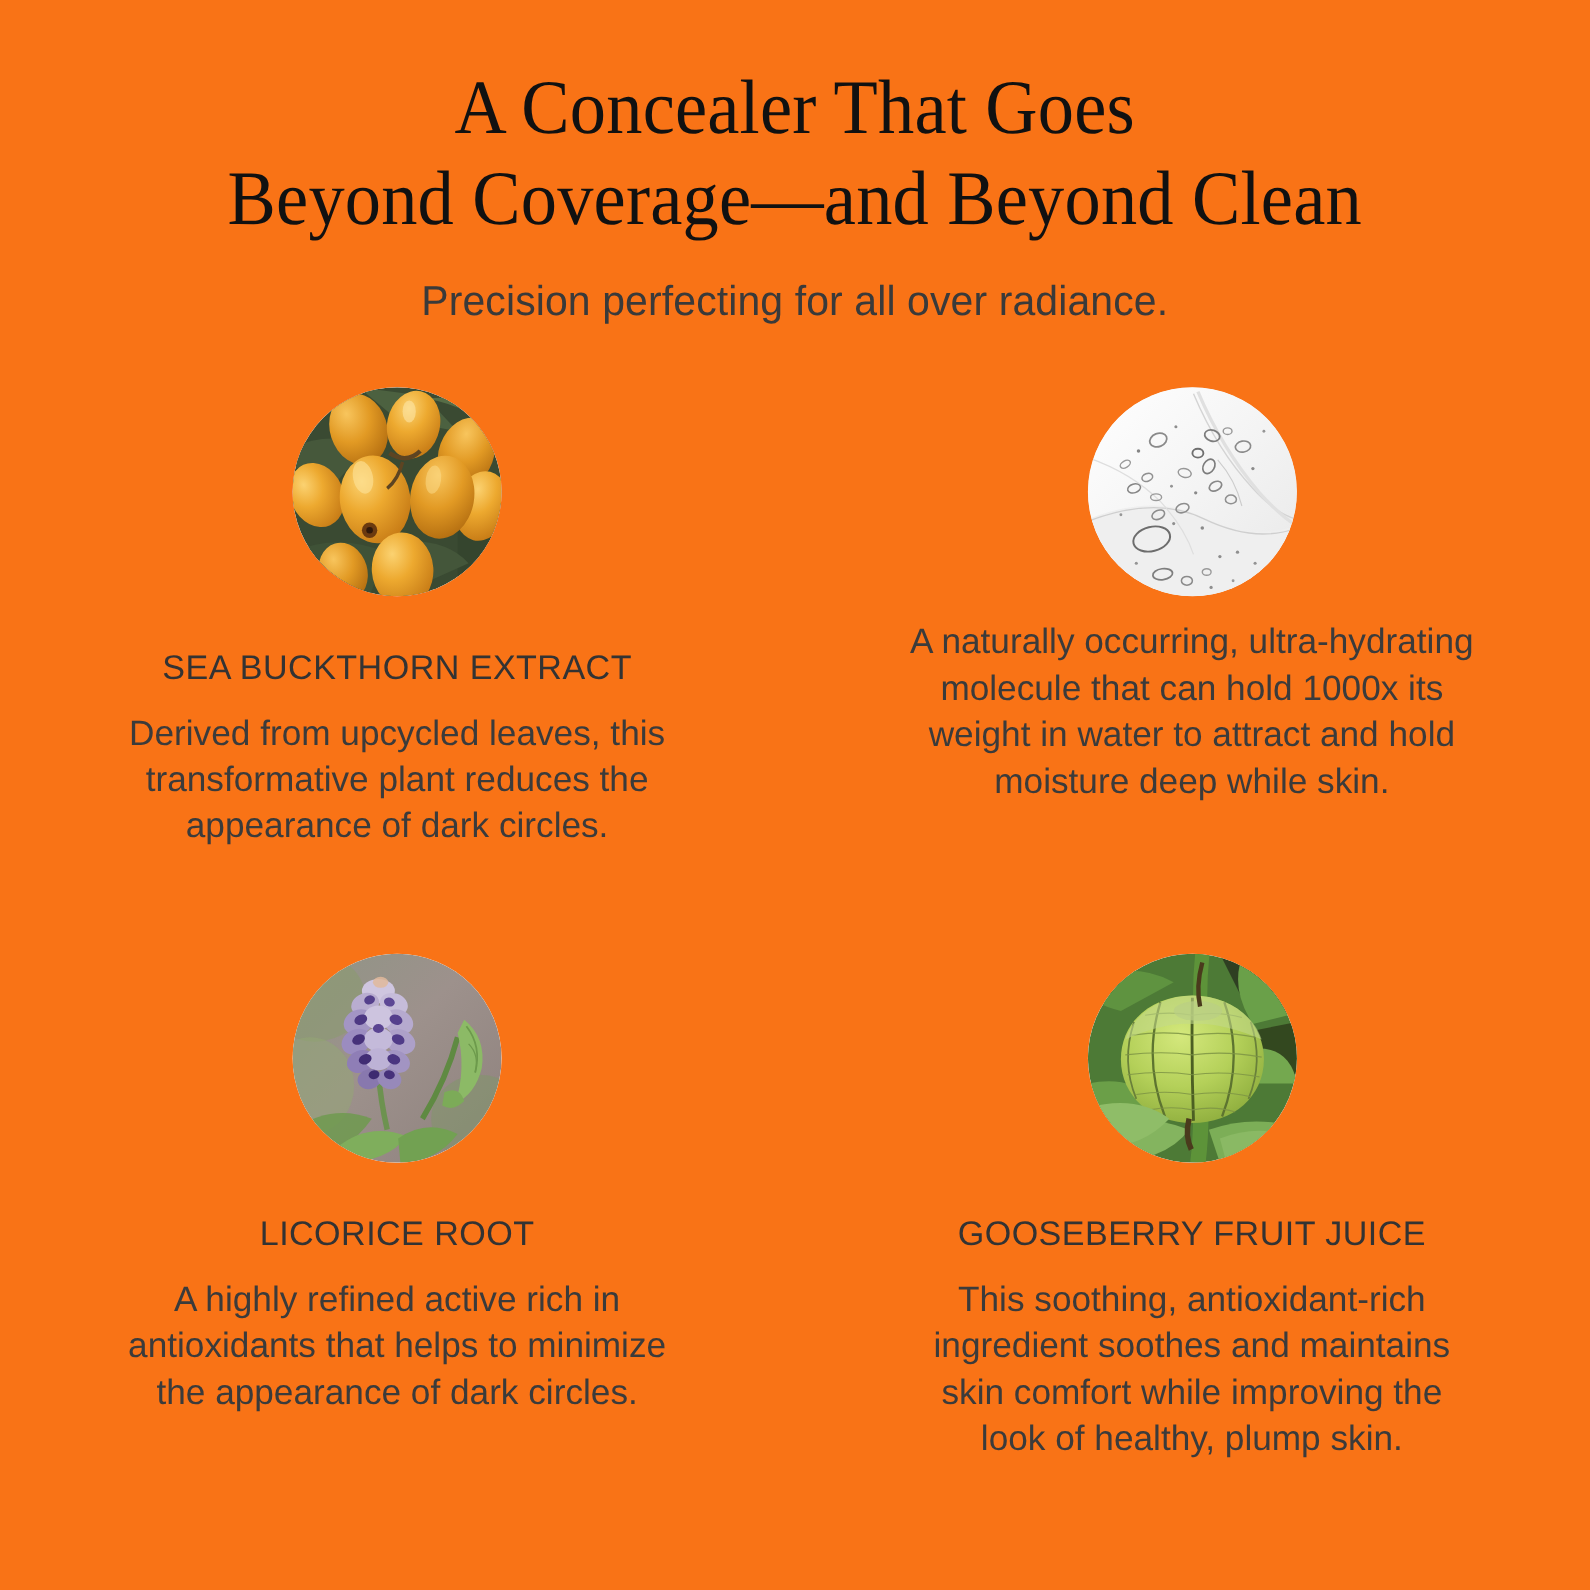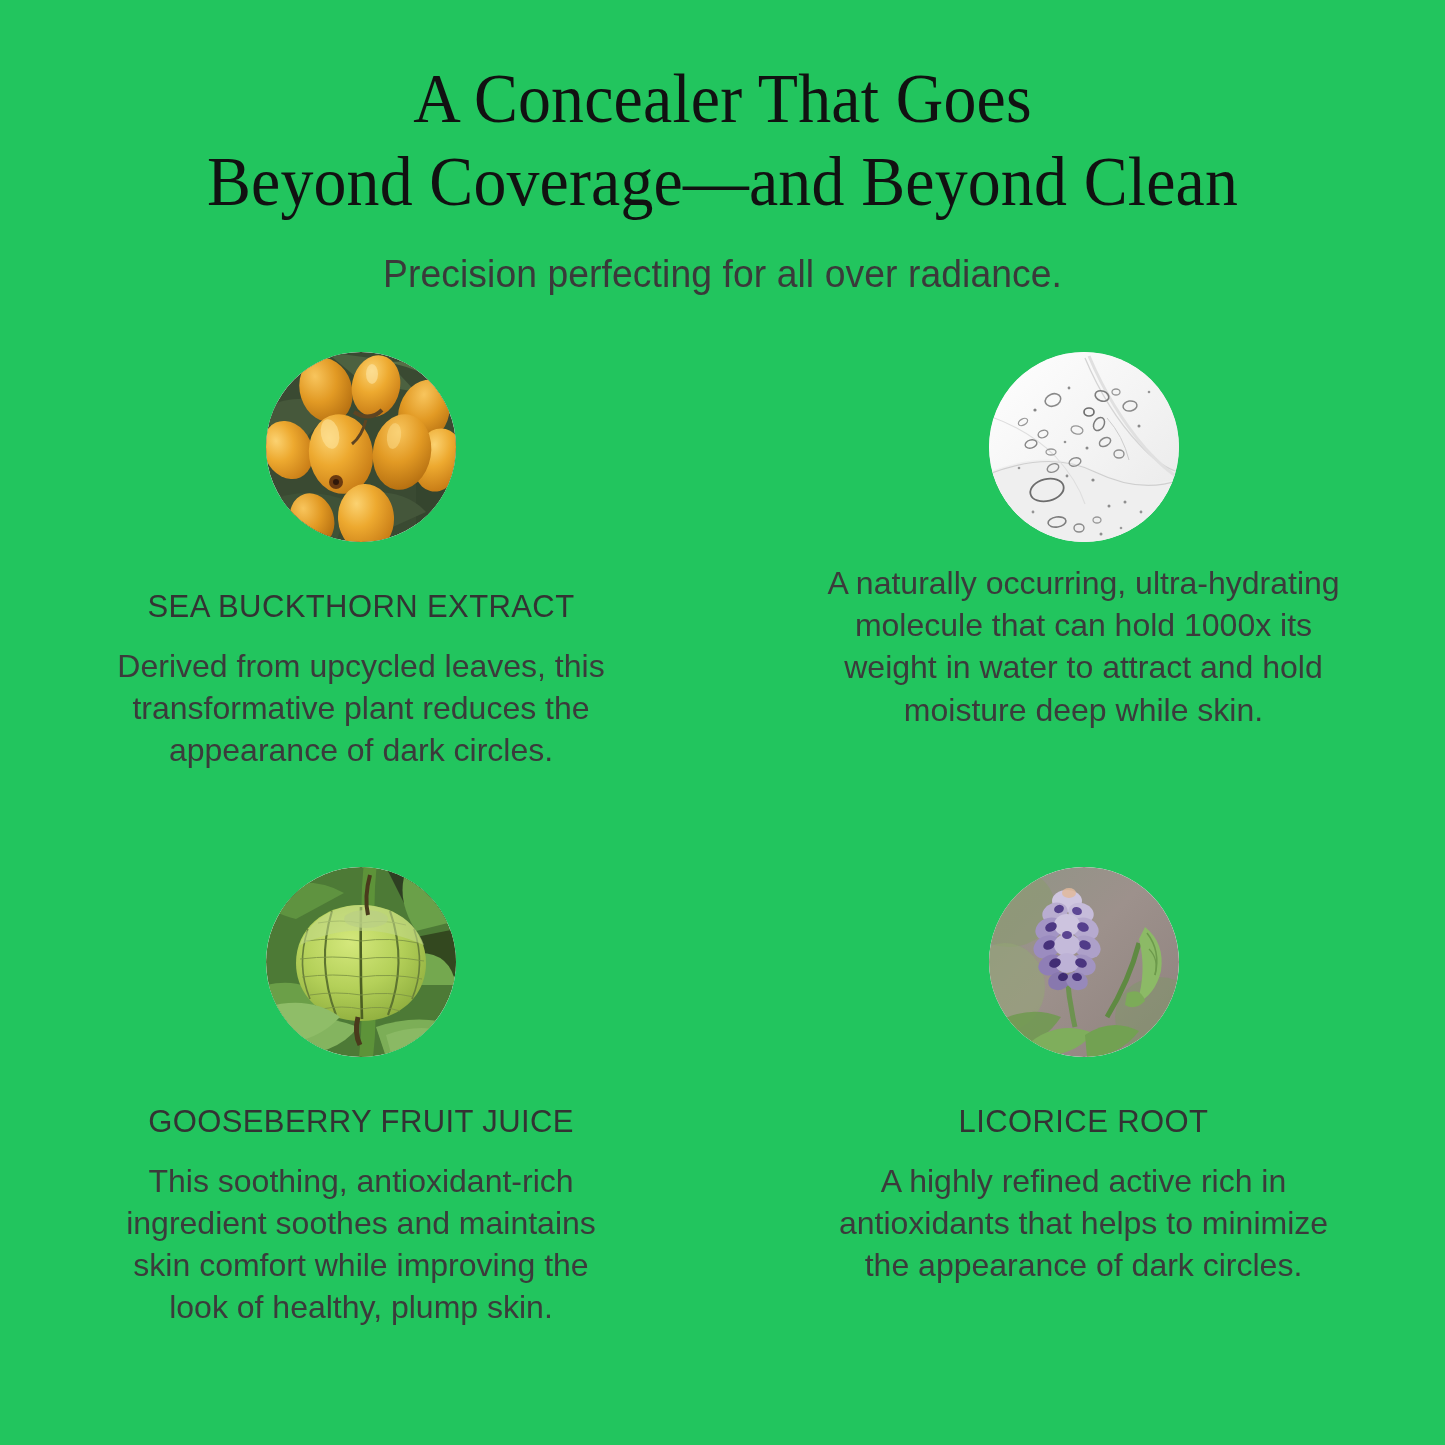--- a/index.html
+++ b/index.html
@@ -13,21 +13,21 @@
   body {
     font-family:"Liberation Sans", sans-serif;
     -webkit-font-smoothing:antialiased;
     overflow:hidden;
   }
 
   .page {
     position:relative;
     width:1445px;
     height:1445px;
-    background:#22c55e;
+    background:#f97316;
   }
 
   
   .header {
     position:absolute;
     top:58px;
     left:0;
     width:1445px;
     text-align:center;
   }
@@ -232,82 +232,20 @@
           </g>
         </svg>
       </div>
       <div class="card-body">A naturally occurring, ultra-hydrating molecule that can hold 1000x its weight in water to attract and hold moisture deep while skin.</div>
     </div>
 
     <div class="card">
       <div class="thumb">
         <svg viewBox="0 0 190 190" xmlns="http://www.w3.org/2000/svg">
           <defs>
-            <clipPath id="c4">
-                <circle cx="95" cy="95" r="95"></circle>
-              </clipPath>
-            <radialGradient id="huskG" cx="42%" cy="32%" r="72%">
-              <stop offset="0%" stop-color="#d4e87c"></stop>
-              <stop offset="55%" stop-color="#b4d059"></stop>
-              <stop offset="100%" stop-color="#8fae3e"></stop>
-            </radialGradient>
-          </defs>
-          <g clip-path="url(#c4)">
-            <rect width="190" height="190" fill="#4d7a36"></rect>
-
-            <path d="M120 0 L190 0 L190 58 L140 40 Z" fill="#2e3f22"></path>
-            <path d="M0 0 L40 0 L30 40 L0 34 Z" fill="#3c5a2a"></path>
-            <path d="M150 70 L190 62 L190 110 L156 100 Z" fill="#33481f"></path>
-
-            <path d="M0 20 Q48 8 78 26 L30 52 Q6 46 0 36 Z" fill="#5f9340"></path>
-            <path d="M138 10 Q178 22 190 54 L150 64 Q132 36 138 10 Z" fill="#6aa049"></path>
-            <path d="M150 86 Q184 84 190 118 L152 118 Z" fill="#74a84f"></path>
-            <path d="M0 118 Q38 110 58 132 L20 158 Q2 146 0 132 Z" fill="#6b9f48"></path>
-            <path d="M0 160 Q46 142 92 160 Q70 190 12 190 Z" fill="#84b45f"></path>
-            <path d="M110 160 Q150 146 190 158 L190 190 L120 190 Z" fill="#7cae57"></path>
-
-            <path d="M104 0 Q100 40 104 78" stroke="#5d9339" stroke-width="13" fill="none"></path>
-            <path d="M102 120 Q104 158 100 190" stroke="#5d9339" stroke-width="14" fill="none"></path>
-
-            <path d="M95 38 C132 38 160 62 160 96 C160 130 132 154 95 154 C58 154 30 130 30 96 C30 62 58 38 95 38 Z" fill="url(#huskG)"></path>
-
-            <path d="M95 40 Q94 98 96 152" stroke="#4c5f23" stroke-width="2.6" fill="none"></path>
-            <path d="M66 44 Q50 96 70 148" stroke="#5d7430" stroke-width="2.1" fill="none"></path>
-            <path d="M124 44 Q142 96 122 148" stroke="#5d7430" stroke-width="2.1" fill="none"></path>
-            <path d="M42 62 Q30 98 44 132" stroke="#69803a" stroke-width="1.6" fill="none"></path>
-            <path d="M148 62 Q160 98 146 132" stroke="#69803a" stroke-width="1.6" fill="none"></path>
-
-            <g stroke="#7d9445" stroke-width="1" fill="none" opacity="0.85">
-              <path d="M40 74 Q70 70 95 74 Q124 70 152 76"></path>
-              <path d="M34 92 Q68 88 95 92 Q124 88 158 94"></path>
-              <path d="M36 110 Q68 106 95 110 Q124 106 156 112"></path>
-              <path d="M44 128 Q70 124 95 128 Q122 124 148 130"></path>
-              <path d="M52 56 Q74 52 95 56 Q118 52 140 58"></path>
-              <path d="M56 142 Q76 138 95 142 Q116 138 134 144"></path>
-            </g>
-
-            <path d="M95 38 C124 38 150 54 158 78 Q120 62 95 64 Q70 62 34 78 C42 54 68 38 95 38 Z" fill="#c3d98c" opacity="0.55"></path>
-            <ellipse cx="100" cy="52" rx="22" ry="9" fill="#b9cf84" opacity="0.7"></ellipse>
-
-            <path d="M104 8 Q98 30 102 48" stroke="#4a3a1c" stroke-width="4" fill="none"></path>
-            <path d="M92 150 Q88 166 94 178" stroke="#4a3a1c" stroke-width="5" fill="none"></path>
-
-            <path d="M0 140 Q44 128 74 150 Q48 178 6 176 Z" fill="#8fbd68"></path>
-            <path d="M120 168 Q156 154 190 168 L190 190 L126 190 Z" fill="#8ab964"></path>
-          </g>
-        </svg>
-      </div>
-      <div class="card-title">GOOSEBERRY FRUIT JUICE</div>
-      <div class="card-body">This soothing, antioxidant-rich ingredient soothes and maintains skin comfort while improving the look of healthy, plump skin.</div>
-    </div>
-
-    <div class="card">
-      <div class="thumb">
-        <svg viewBox="0 0 190 190" xmlns="http://www.w3.org/2000/svg">
-          <defs>
             <clipPath id="c3">
                 <circle cx="95" cy="95" r="95"></circle>
               </clipPath>
             <linearGradient id="bgL" x1="0" y1="0" x2="1" y2="1">
               <stop offset="0%" stop-color="#8f9585"></stop>
               <stop offset="45%" stop-color="#9d918c"></stop>
               <stop offset="100%" stop-color="#8e817d"></stop>
             </linearGradient>
           </defs>
           <g clip-path="url(#c3)">
@@ -359,14 +297,76 @@
 
               <ellipse cx="80" cy="26" rx="7" ry="5" fill="#e0b89b" opacity="0.85"></ellipse>
             </g>
           </g>
         </svg>
       </div>
       <div class="card-title">LICORICE ROOT</div>
       <div class="card-body narrow">A highly refined active rich in antioxidants that helps to minimize the appearance of dark circles.</div>
     </div>
 
+    <div class="card">
+      <div class="thumb">
+        <svg viewBox="0 0 190 190" xmlns="http://www.w3.org/2000/svg">
+          <defs>
+            <clipPath id="c4">
+                <circle cx="95" cy="95" r="95"></circle>
+              </clipPath>
+            <radialGradient id="huskG" cx="42%" cy="32%" r="72%">
+              <stop offset="0%" stop-color="#d4e87c"></stop>
+              <stop offset="55%" stop-color="#b4d059"></stop>
+              <stop offset="100%" stop-color="#8fae3e"></stop>
+            </radialGradient>
+          </defs>
+          <g clip-path="url(#c4)">
+            <rect width="190" height="190" fill="#4d7a36"></rect>
+
+            <path d="M120 0 L190 0 L190 58 L140 40 Z" fill="#2e3f22"></path>
+            <path d="M0 0 L40 0 L30 40 L0 34 Z" fill="#3c5a2a"></path>
+            <path d="M150 70 L190 62 L190 110 L156 100 Z" fill="#33481f"></path>
+
+            <path d="M0 20 Q48 8 78 26 L30 52 Q6 46 0 36 Z" fill="#5f9340"></path>
+            <path d="M138 10 Q178 22 190 54 L150 64 Q132 36 138 10 Z" fill="#6aa049"></path>
+            <path d="M150 86 Q184 84 190 118 L152 118 Z" fill="#74a84f"></path>
+            <path d="M0 118 Q38 110 58 132 L20 158 Q2 146 0 132 Z" fill="#6b9f48"></path>
+            <path d="M0 160 Q46 142 92 160 Q70 190 12 190 Z" fill="#84b45f"></path>
+            <path d="M110 160 Q150 146 190 158 L190 190 L120 190 Z" fill="#7cae57"></path>
+
+            <path d="M104 0 Q100 40 104 78" stroke="#5d9339" stroke-width="13" fill="none"></path>
+            <path d="M102 120 Q104 158 100 190" stroke="#5d9339" stroke-width="14" fill="none"></path>
+
+            <path d="M95 38 C132 38 160 62 160 96 C160 130 132 154 95 154 C58 154 30 130 30 96 C30 62 58 38 95 38 Z" fill="url(#huskG)"></path>
+
+            <path d="M95 40 Q94 98 96 152" stroke="#4c5f23" stroke-width="2.6" fill="none"></path>
+            <path d="M66 44 Q50 96 70 148" stroke="#5d7430" stroke-width="2.1" fill="none"></path>
+            <path d="M124 44 Q142 96 122 148" stroke="#5d7430" stroke-width="2.1" fill="none"></path>
+            <path d="M42 62 Q30 98 44 132" stroke="#69803a" stroke-width="1.6" fill="none"></path>
+            <path d="M148 62 Q160 98 146 132" stroke="#69803a" stroke-width="1.6" fill="none"></path>
+
+            <g stroke="#7d9445" stroke-width="1" fill="none" opacity="0.85">
+              <path d="M40 74 Q70 70 95 74 Q124 70 152 76"></path>
+              <path d="M34 92 Q68 88 95 92 Q124 88 158 94"></path>
+              <path d="M36 110 Q68 106 95 110 Q124 106 156 112"></path>
+              <path d="M44 128 Q70 124 95 128 Q122 124 148 130"></path>
+              <path d="M52 56 Q74 52 95 56 Q118 52 140 58"></path>
+              <path d="M56 142 Q76 138 95 142 Q116 138 134 144"></path>
+            </g>
+
+            <path d="M95 38 C124 38 150 54 158 78 Q120 62 95 64 Q70 62 34 78 C42 54 68 38 95 38 Z" fill="#c3d98c" opacity="0.55"></path>
+            <ellipse cx="100" cy="52" rx="22" ry="9" fill="#b9cf84" opacity="0.7"></ellipse>
+
+            <path d="M104 8 Q98 30 102 48" stroke="#4a3a1c" stroke-width="4" fill="none"></path>
+            <path d="M92 150 Q88 166 94 178" stroke="#4a3a1c" stroke-width="5" fill="none"></path>
+
+            <path d="M0 140 Q44 128 74 150 Q48 178 6 176 Z" fill="#8fbd68"></path>
+            <path d="M120 168 Q156 154 190 168 L190 190 L126 190 Z" fill="#8ab964"></path>
+          </g>
+        </svg>
+      </div>
+      <div class="card-title">GOOSEBERRY FRUIT JUICE</div>
+      <div class="card-body">This soothing, antioxidant-rich ingredient soothes and maintains skin comfort while improving the look of healthy, plump skin.</div>
+    </div>
+
   </div>
 </div>
 
 </body></html>

